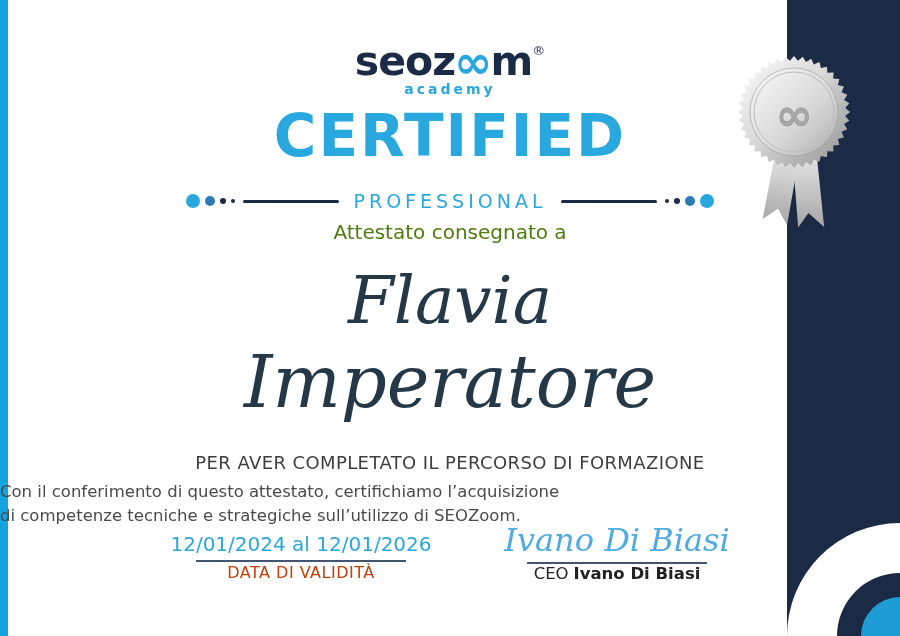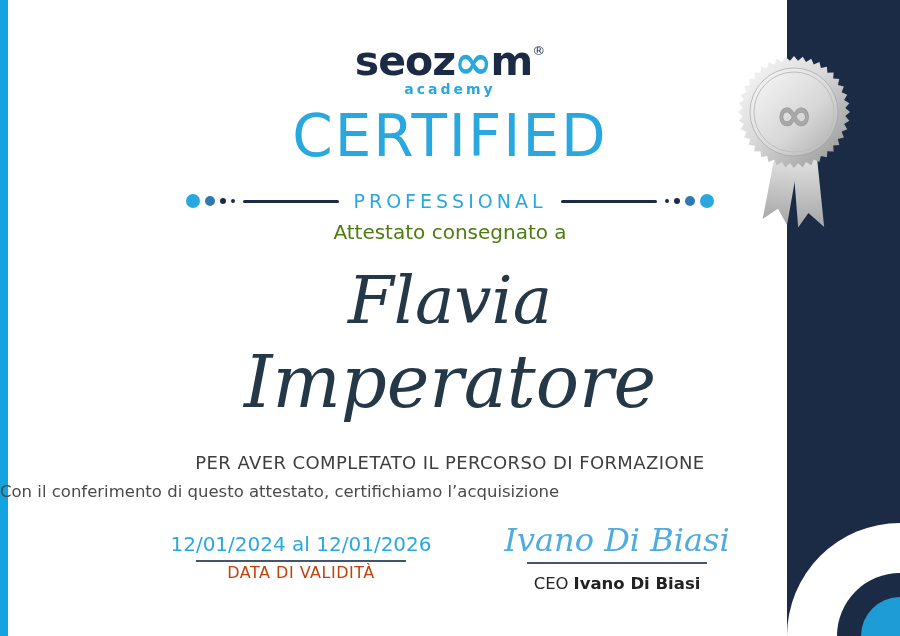--- a/index.html
+++ b/index.html
@@ -31,21 +31,21 @@
     font-size:41px;font-weight:bold;color:#1B2A45;letter-spacing:-1px;line-height:42px;
   }
   .logo-word .infinity{color:#29A8E0;font-size:46px;vertical-align:-3px;margin:0 -1px;}
   .logo-word .reg{font-size:13px;color:#1B2A45;vertical-align:20px;font-weight:normal;letter-spacing:0;}
   .logo-academy{
     font-size:14px;font-weight:bold;color:#29A8E0;letter-spacing:3px;margin-top:-2px;
   }
   
   .title{
     position:absolute;left:0;top:102px;width:900px;text-align:center;
-    font-size:58px;font-weight:normal;color:#29A8E0;letter-spacing:2px;z-index:4;
+    font-size:58px;font-weight:bold;color:#29A8E0;letter-spacing:2px;z-index:4;
   }
   .prof-row{
     position:absolute;left:0;top:190px;width:900px;height:22px;
     display:flex;align-items:center;justify-content:center;z-index:4;
   }
   .prof-label{
     font-size:19px;font-weight:normal;color:#29A8E0;letter-spacing:4px;margin:0 14px;
   }
   .rule{width:96px;height:3px;background:#1B2A45;border-radius:2px;}
   .dots{display:flex;align-items:center;gap:5px;margin:0 8px;}
@@ -85,21 +85,21 @@
   .u-date{width:210px;}
   .u-sign{width:180px;}
   .validity-label{font-size:16px;color:#c2410c;letter-spacing:0.5px;margin-top:1px;}
   .signature-col{
     position:absolute;left:495px;top:522px;width:244px;text-align:center;z-index:4;
   }
   .signature-script{
     font-family:"DejaVu Serif","Liberation Serif",serif;font-style:italic;
     font-size:32px;line-height:36px;color:#4FABE0;
   }
-  .signature-line{font-size:16.5px;color:#222;margin-top:10px;}
+  .signature-line{font-size:16.5px;color:#222;margin-top:0;}
   .signature-line .role{font-weight:normal;}
   .signature-line .name{font-weight:bold;margin-left:5px;}
 </style>
 </head>
 <body>
 
 <div class="page">
 
   <div class="left-stripe"></div>
   <div class="right-band"></div>
@@ -164,20 +164,21 @@
   <div class="presented">Attestato consegnato a</div>
 
   <div class="recipient">
     <span class="first">Flavia</span>
     <span class="last">Imperatore</span>
   </div>
 
   <div class="body-heading">PER AVER COMPLETATO IL PERCORSO DI FORMAZIONE</div>
   <div class="body-text">
     <span>Con il conferimento di questo attestato, certifichiamo l’acquisizione</span>
+    <span>di competenze tecniche e strategiche sull’utilizzo di SEOZoom.</span>
   </div>
 
   <div class="validity-col">
     <div class="validity-dates">12/01/2024 al 12/01/2026</div>
     <div class="underline u-date"></div>
     <div class="validity-label">DATA DI VALIDITÀ</div>
   </div>
 
   <div class="signature-col">
     <div class="signature-script">Ivano Di Biasi</div>

